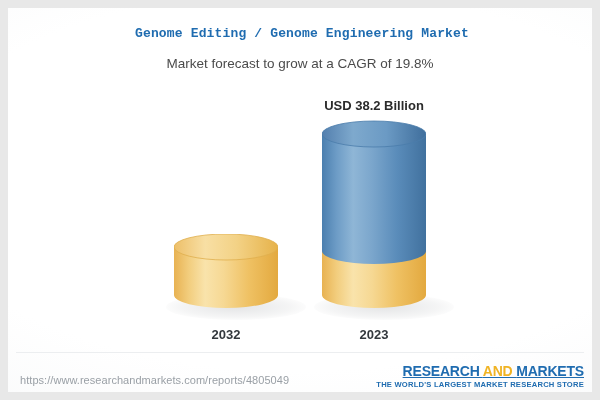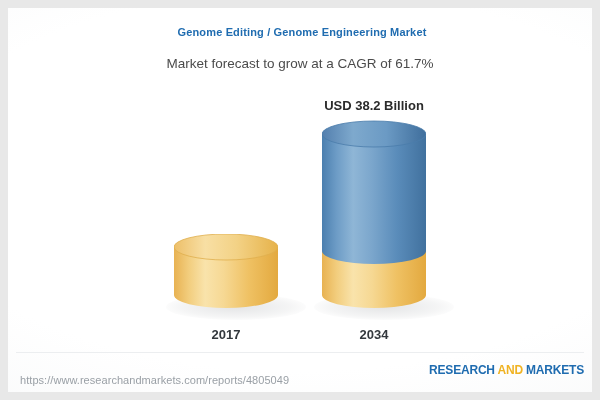--- a/index.html
+++ b/index.html
@@ -22,24 +22,25 @@
     background-image:
       radial-gradient(ellipse 120% 90% at 50% 45%, #ffffff 55%, #f5f6f7 100%);
   }
 
   
   #chart-title {
     position: absolute;
     left: 4px; right: 0;
     top: 18px;
     text-align: center;
-    font-size: 11px;
+    font-size: 13px;
     font-weight: bold;
     color: #1f6cb0;
     letter-spacing: 0.15px;
+    font-family: Liberation Mono, monospace;
   }
 
   #chart-subtitle {
     position: absolute;
     left: 0; right: 0;
     top: 48px;
     text-align: center;
     font-size: 13.5px;
     color: #4b4b4b;
   }
@@ -90,44 +91,45 @@
     left: 12px;
     top: 366px;
     font-size: 11px;
     color: #9aa0a6;
     letter-spacing: 0.05px;
   }
 
   #logo { position: absolute; right: 8px; top: 355px; text-align: right; }
 
   #logo-wordmark {
-    font-size: 12px;
+    font-size: 14px;
     font-weight: bold;
     color: #1f6cb0;
     letter-spacing: -0.2px;
     white-space: nowrap;
+    text-decoration: underline;
   }
   #logo-wordmark .accent { color: #f0b323; }
 
   #logo-tagline {
     margin-top: 1px;
     font-size: 7.6px;
     font-weight: bold;
     color: #1f6cb0;
     letter-spacing: 0.22px;
     white-space: nowrap;
   }
 </style>
 </head>
 <body>
 
 <div id="card">
 
   <div id="chart-title">Genome Editing / Genome Engineering Market</div>
-  <div id="chart-subtitle">Market forecast to grow at a CAGR of 61.7%</div>
+  <div id="chart-subtitle">Market forecast to grow at a CAGR of 19.8%</div>
 
   <div id="plot">
 
     <div class="cyl-shadow" style="left:158px; top:286px; width:140px; height:26px;"></div>
 
     <div class="cylinder" style="left:166px; top:226px; width:104px; height:74px;">
       <svg width="104" height="74" viewBox="0 0 104 74">
         <defs>
           <linearGradient id="yellowBody" x1="0" y1="0" x2="1" y2="0">
             <stop offset="0%" stop-color="#e8b252"></stop>
@@ -146,21 +148,21 @@
         </defs>
 
         <path d="M0,13 L0,61 A52,13 0 0 0 104,61 L104,13 Z" fill="url(#yellowBody)"></path>
 
         <ellipse cx="52" cy="13" rx="52" ry="13" fill="url(#yellowTop)"></ellipse>
         <ellipse cx="52" cy="13" rx="52" ry="13" fill="none" stroke="#e0ae4d" stroke-width="0.8"></ellipse>
       </svg>
     </div>
 
 
-    <div class="cat-label" style="left:158px; top:319px; width:120px;">2017</div>
+    <div class="cat-label" style="left:158px; top:319px; width:120px;">2032</div>
 
     <div class="cyl-shadow" style="left:306px; top:286px; width:140px; height:26px;"></div>
 
     <div class="cylinder" style="left:314px; top:110px; width:104px; height:190px;">
       <svg width="104" height="190" viewBox="0 0 104 190">
         <defs>
           <linearGradient id="blueBody" x1="0" y1="0" x2="1" y2="0">
             <stop offset="0%" stop-color="#4b7faf"></stop>
             <stop offset="14%" stop-color="#6d9cc6"></stop>
             <stop offset="30%" stop-color="#8fb6d6"></stop>
@@ -188,25 +190,26 @@
 
         <path d="M0,16 L0,133 A52,13 0 0 0 104,133 L104,16 Z" fill="url(#blueBody)"></path>
 
         <ellipse cx="52" cy="16" rx="52" ry="13" fill="url(#blueTop)"></ellipse>
         <ellipse cx="52" cy="16" rx="52" ry="13" fill="none" stroke="#4a7cab" stroke-width="0.8"></ellipse>
       </svg>
     </div>
 
     <div class="value-label" style="left:286px; top:90px; width:160px;text-align:center;">USD 38.2 Billion</div>
 
-    <div class="cat-label" style="left:306px; top:319px; width:120px;">2034</div>
+    <div class="cat-label" style="left:306px; top:319px; width:120px;">2023</div>
 
   </div>
 
   <div id="footer-rule"></div>
 
   <div id="footer-url">https://www.researchandmarkets.com/reports/4805049</div>
 
   <div id="logo">
     <div id="logo-wordmark"><span>RESEARCH </span><span class="accent">AND </span><span>MARKETS</span></div>
+    <div id="logo-tagline">THE WORLD'S LARGEST MARKET RESEARCH STORE</div>
   </div>
 
 </div>
 
 </body></html>

